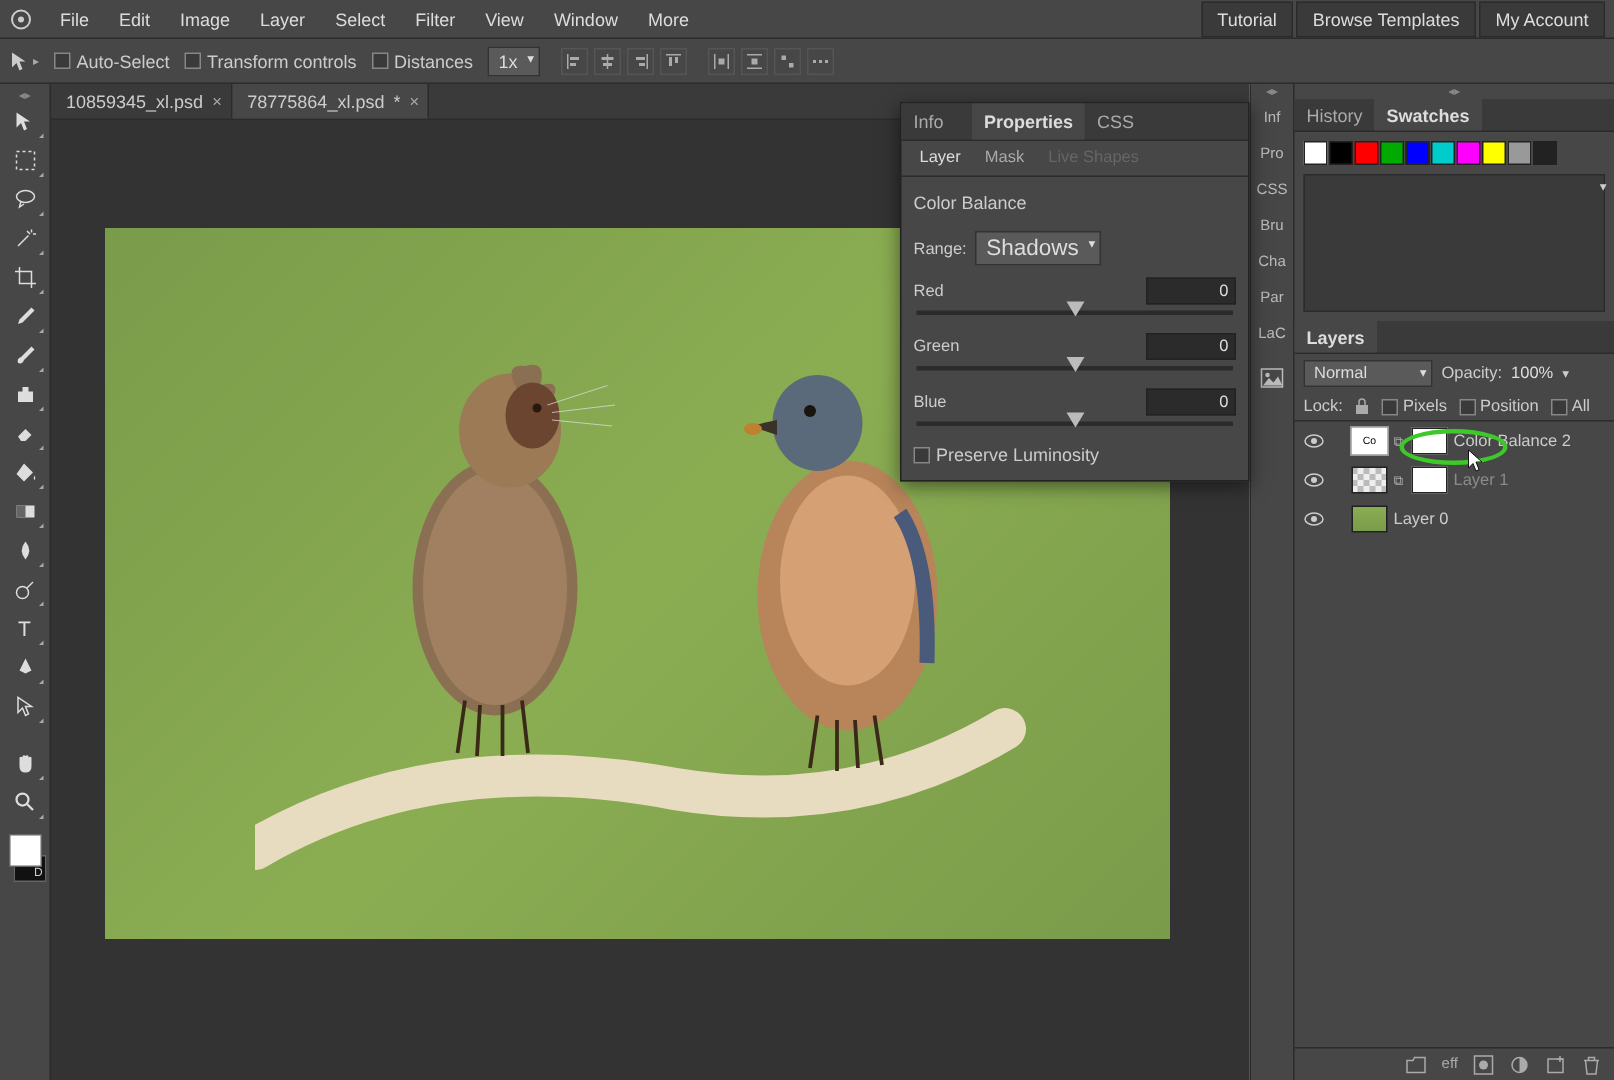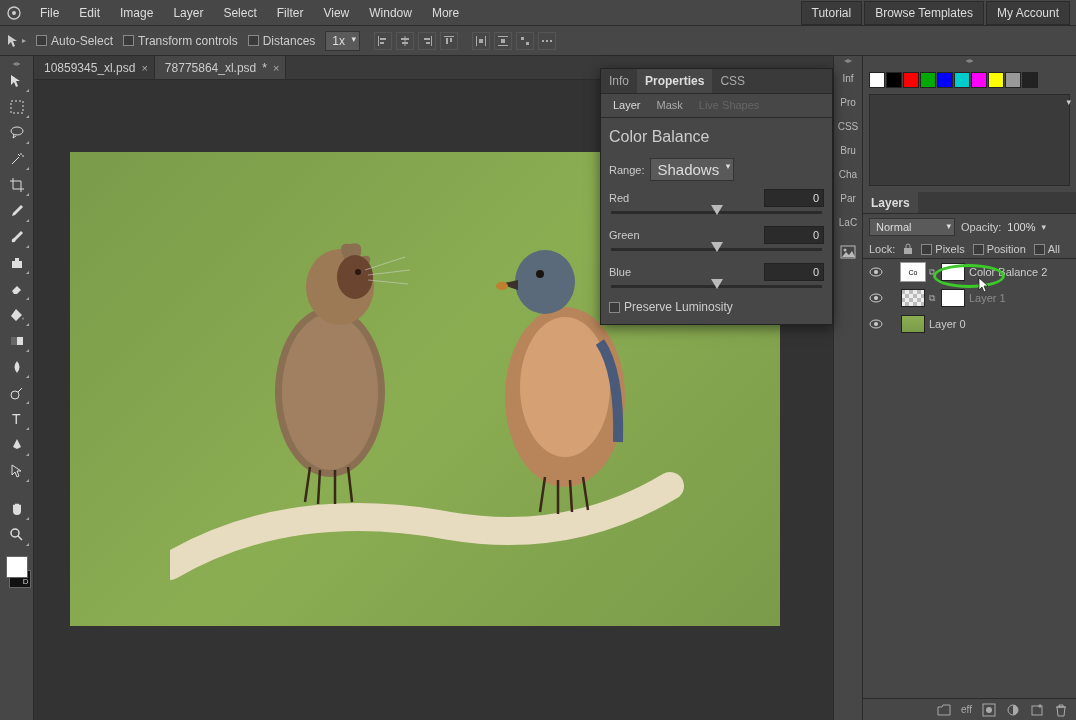--- a/index.html
+++ b/index.html
@@ -39,27 +39,27 @@
     .canvas-viewport { flex: 1; position: relative; overflow: hidden; background: #333; }
     .canvas-image { position: absolute; left: 36px; top: 72px; width: 710px; height: 474px; background: linear-gradient(135deg, #7a9b4a 0%, #8bad52 50%, #7a9b4a 100%); overflow: hidden; }
     .branch { position: absolute; bottom: 0; left: 100px; width: 520px; height: 200px; }
     .bird-left { position: absolute; left: 170px; top: 70px; width: 180px; height: 300px; }
     .bird-right { position: absolute; left: 400px; top: 70px; width: 200px; height: 300px; }
     
     
     .props-panel { position: absolute; right: 243px; top: 68px; width: 233px; background: #474747; border: 1px solid #222; box-shadow: 0 3px 12px rgba(0,0,0,0.5); z-index: 5; }
     .props-tabs { height: 25px; background: #3a3a3a; display: flex; border-bottom: 1px solid #2b2b2b; }
     .props-tab { padding: 5px 8px; font-size: 12px; color: #aaa; cursor: pointer; }
-    .props-tab.active { background: #474747; color: #ddd; font-weight: bold; }
+    .props-tab.active { background: #474747; color: #ddd; font-weight: bold; margin-left: 11px; }
     .props-subtabs { height: 24px; display: flex; border-bottom: 1px solid #2b2b2b; padding-left: 4px; }
     .props-subtab { padding: 5px 8px; font-size: 11px; color: #aaa; cursor: pointer; }
     .props-subtab.active { color: #ddd; }
     .props-subtab.disabled { color: #666; }
     .props-body { padding: 10px 8px; }
-    .props-title { font-size: 16px; color: #ccc; margin-bottom: 12px; }
+    .props-title { font-size: 12px; color: #ccc; margin-bottom: 12px; }
     .props-row { display: flex; align-items: center; gap: 6px; margin-bottom: 8px; font-size: 11px; }
     .props-select { background: #5a5a5a; border: 1px solid #333; padding: 2px 14px 2px 6px; color: #ddd; position: relative; font-size: 15px; }
     .props-select::after { content: '▾'; position: absolute; right: 3px; font-size: 9px; }
     .slider-group { margin-bottom: 12px; }
     .slider-row { display: flex; justify-content: space-between; align-items: center; margin-bottom: 4px; }
     .slider-label { font-size: 11px; color: #ccc; }
     .slider-value { width: 60px; background: #2b2b2b; border: 1px solid #222; color: #ddd; text-align: right; padding: 2px 4px; font-size: 11px; }
     .slider-track { height: 3px; background: #2b2b2b; position: relative; margin: 0 2px; }
     .slider-thumb { position: absolute; top: -6px; left: 50%; transform: translateX(-50%); width: 0; height: 0; border-left: 6px solid transparent; border-right: 6px solid transparent; border-top: 10px solid #bbb; }
     
@@ -448,20 +448,24 @@
         <svg width="16" height="14" viewBox="0 0 16 14">
           <rect x="1" y="1" width="14" height="12" fill="none" stroke="#bbb"></rect>
           <circle cx="5" cy="5" r="1.5" fill="#bbb"></circle>
           <path d="M2 12 L6 7 L9 10 L12 6 L15 12 Z" fill="#bbb"></path>
         </svg>
       </div>
   </div>
 
   <div class="right-panels">
     <div class="panel-collapse-bar">◂▸</div>
+    <div class="panel-tabs">
+      <div class="panel-tab">History</div>
+      <div class="panel-tab active">Swatches</div>
+    </div>
     <div class="swatches-row">
       <div class="swatch" style="background:#fff"></div>
       <div class="swatch" style="background:#000"></div>
       <div class="swatch" style="background:#ff0000"></div>
       <div class="swatch" style="background:#00aa00"></div>
       <div class="swatch" style="background:#0000ff"></div>
       <div class="swatch" style="background:#00cccc"></div>
       <div class="swatch" style="background:#ff00ff"></div>
       <div class="swatch" style="background:#ffff00"></div>
       <div class="swatch" style="background:#999"></div>

